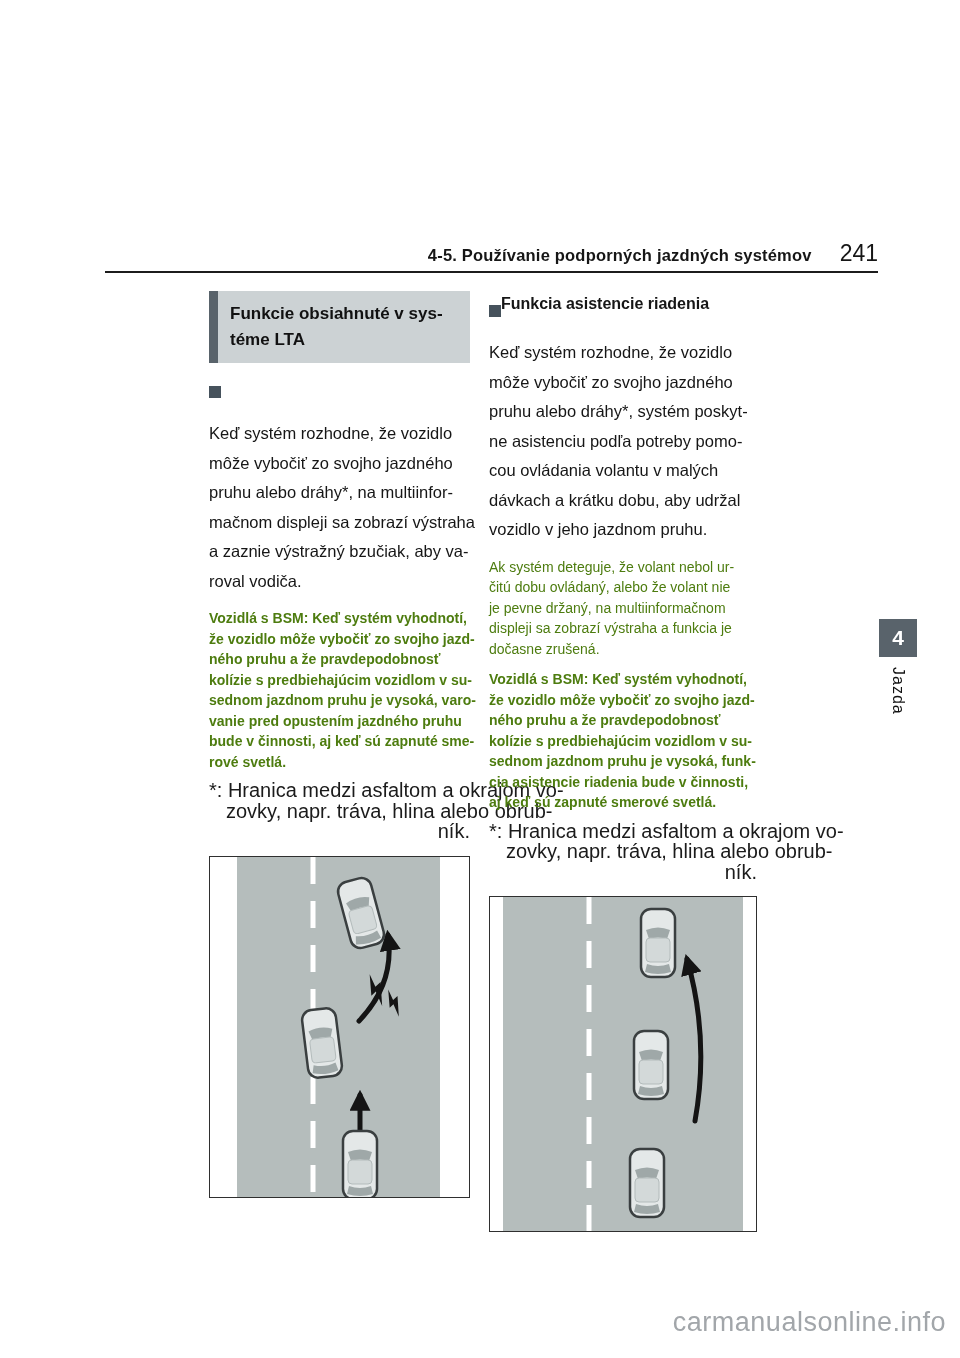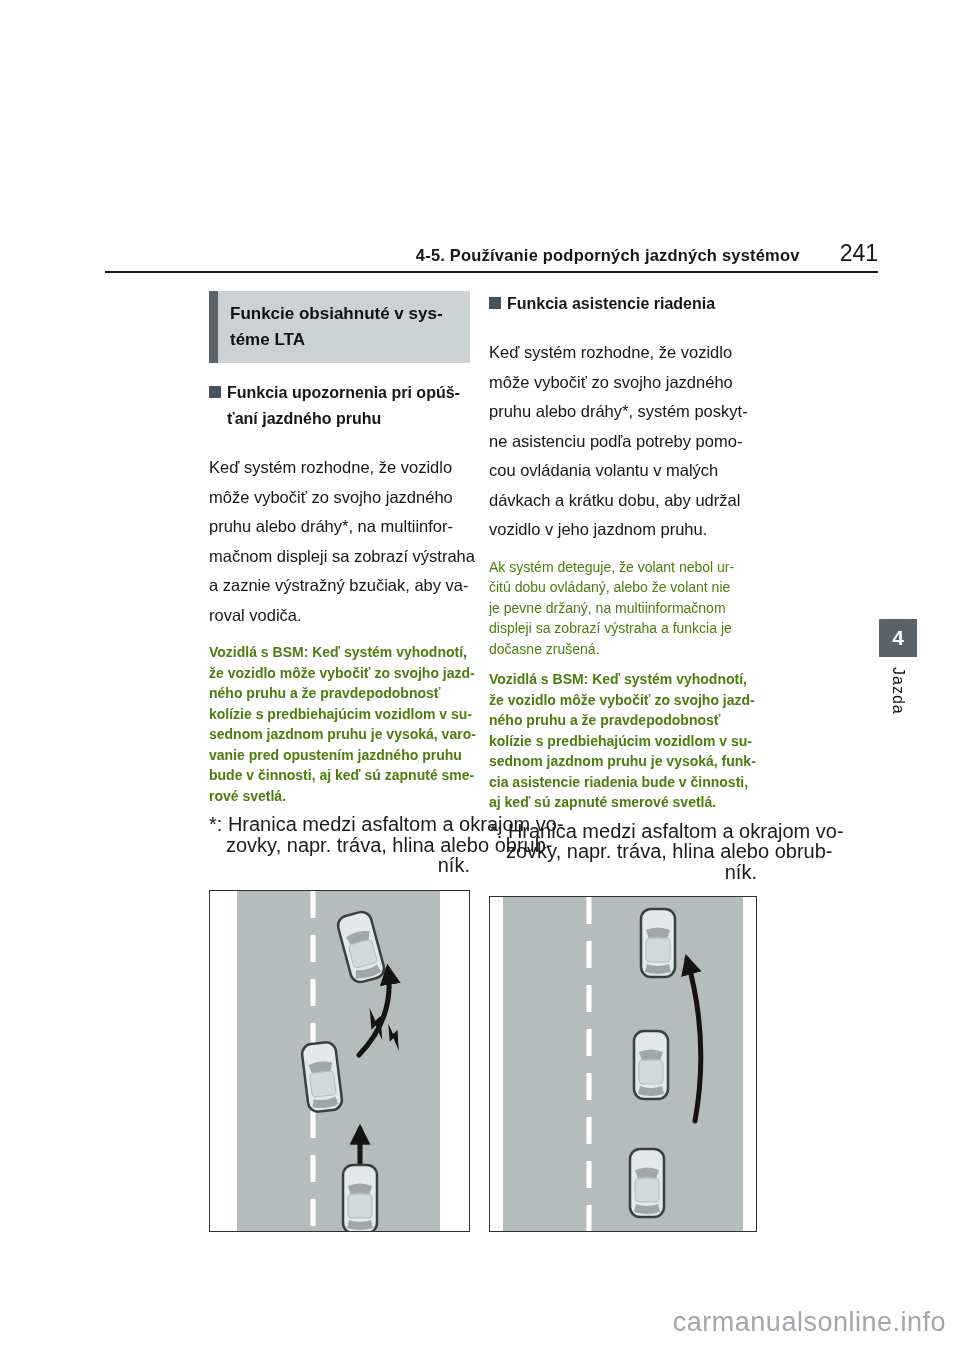--- a/index.html
+++ b/index.html
@@ -3,38 +3,38 @@
 <meta charset="utf-8">
 <style>
   * { margin:0; padding:0; box-sizing:border-box; }
   html,body { background:#ffffff; }
   body {
     width:960px; height:1358px; position:relative; overflow:hidden;
     font-family:"Liberation Sans", sans-serif; color:#161616;
   }
   .page-header {
     position:absolute; top:240px; left:105px; width:773px;
-    display:flex; justify-content:flex-end; align-items:baseline; gap:40px;
+    display:flex; justify-content:flex-end; align-items:baseline; gap:28px;
   }
   .header-title { font-size:16.5px; font-weight:bold; letter-spacing:0.2px; }
   .page-number  { font-size:23px;  font-weight:normal; }
   .header-rule  { position:absolute; top:271px; left:105px; width:773px; height:2px; background:#1c1c1c; }
 
   .col { position:absolute; top:291px; }
   .col-left  { left:209px; width:261px; }
   .col-right { left:489px; width:268px; }
 
   .title-box { display:flex; background:#ccd2d4; margin-bottom:17px; }
   .title-box-bar { width:9px; background:#59636b; flex:none; }
   .title-box-text {
     padding:10px 8px 10px 12px; font-size:17px; font-weight:bold;
     line-height:26px; white-space:pre; color:#111;
   }
 
-  .section-heading { display:flex; gap:6px; margin-bottom:10px; }
+  .section-heading { display:flex; gap:0; margin-bottom:10px;align-items:flex-end; }
   .bullet { width:12px; height:12px; background:#46525c; flex:none; margin-top:6px; }
   .section-heading-text { font-size:16px; font-weight:bold; line-height:26px; white-space:pre; }
 
   .body-text { font-size:16.5px; line-height:29.5px; white-space:pre; margin-bottom:12px;margin-top:21px; }
   .note-text { font-size:14px; line-height:20.5px; white-space:pre; margin-bottom:10px; color:#4d7c0f; }
   .note-text.second { margin-bottom:8px;font-weight:bold; }
   .footnote  {
     font-size:20px; line-height:20.5px; white-space:pre;
     padding-left:17px; text-indent:-17px; margin-bottom:14px; color:#1b1b1b;text-align:right;
   }
@@ -70,22 +70,20 @@
 
 <div class="col col-left">
   <div class="title-box">
     <div class="title-box-bar"></div>
     <div class="title-box-text">Funkcie obsiahnuté v sys-
 téme LTA</div>
   </div>
 
   <div class="section-heading">
     <span class="bullet"></span>
-    <span class="section-heading-text">Funkcia upozornenia pri opúš-
-ťaní jazdného pruhu</span>
   </div>
 
   <div class="body-text">Keď systém rozhodne, že vozidlo
 môže vybočiť zo svojho jazdného
 pruhu alebo dráhy*, na multiinfor-
 mačnom displeji sa zobrazí výstraha
 a zaznie výstražný bzučiak, aby va-
 roval vodiča.</div>
   <div class="note-text second">Vozidlá s BSM: Keď systém vyhodnotí,
 že vozidlo môže vybočiť zo svojho jazd-

